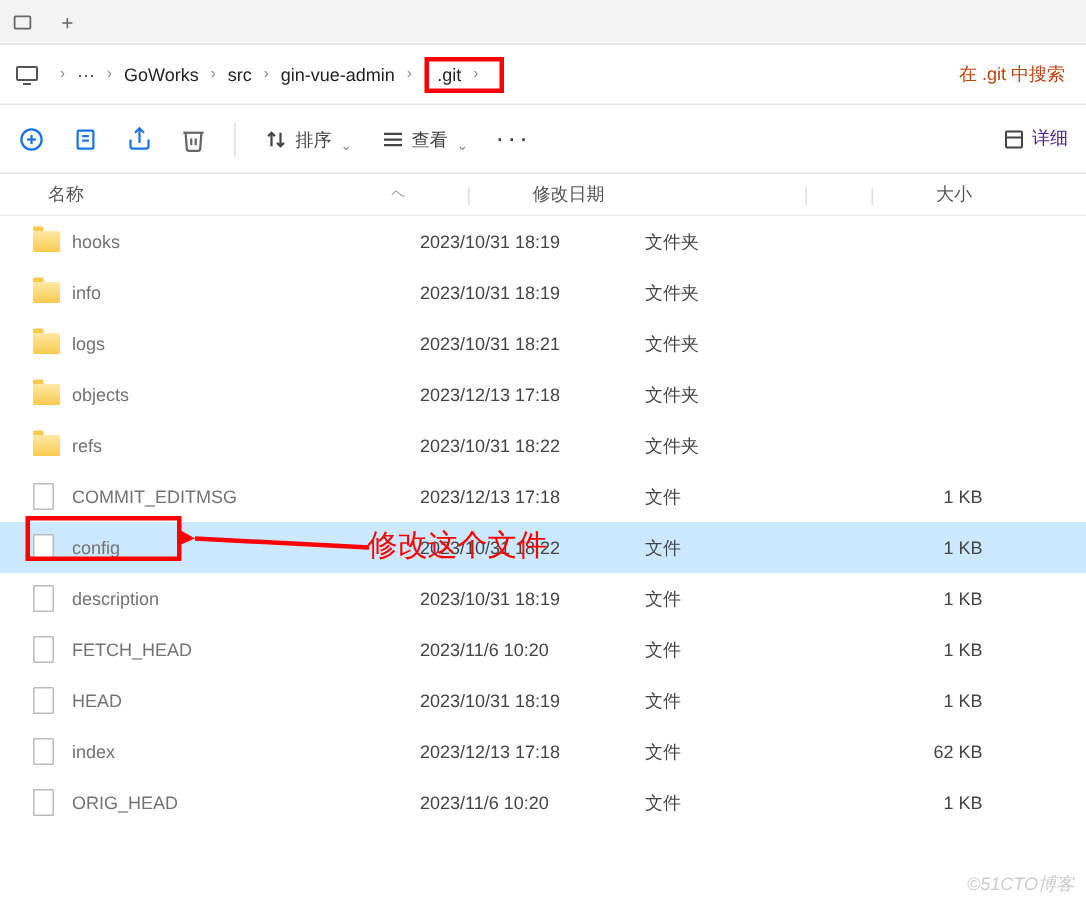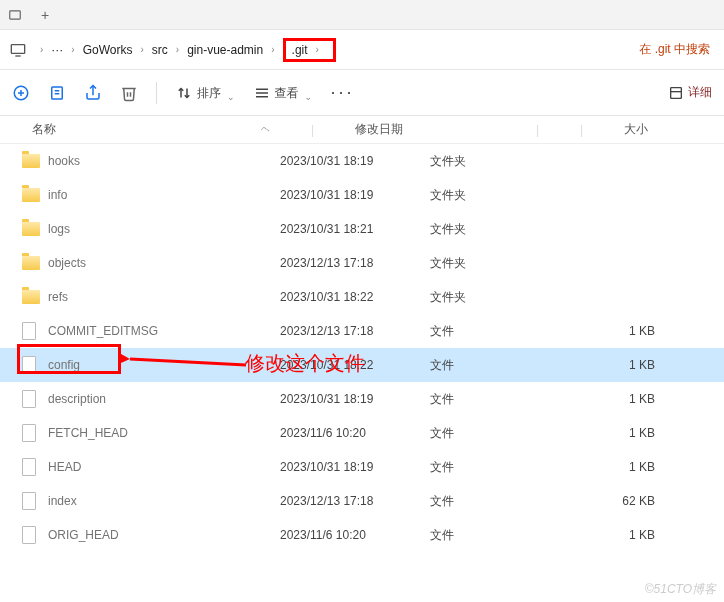--- a/index.html
+++ b/index.html
@@ -15,21 +15,21 @@
 .pathbar .crumb { color: #222; }
 .pathbar .ellipsis { color: #222; }
 .pathbar .highlight-box { border: 3px solid #f00; padding: 2px 14px 2px 6px; display: flex; align-items: center; }
 .searchbox { margin-left: auto; width: 155px; color: #c2410c; padding: 4px 6px; text-align: right; }
 
 .toolbar { height: 46px; display: flex; align-items: center; padding: 0 12px; border-bottom: 1px solid #e5e5e5; gap: 18px; }
 .toolbar .tbtn { display: flex; align-items: flex-end; gap: 4px; color: #444; }
 .toolbar .tbtn svg { width: 18px; height: 18px; }
 .toolbar .divider { width: 1px; height: 22px; background: #ddd; }
 .toolbar .dots { font-size: 18px; letter-spacing: 2px; color: #444; }
-.toolbar .details { margin-left: auto; display: flex; align-items: center; gap: 4px; color: #7f1d1d; }
+.toolbar .details { margin-left: auto; display: flex; align-items: center; gap: 4px; color: #4c1d95; }
 
 .headerrow { height: 28px; display: flex; align-items: center; border-bottom: 1px solid #eee; padding-left: 32px; color: #555; justify-content: space-between; }
 .headerrow .col-name { width: 248px; display: flex; align-items: center; }
 .headerrow .col-name .sorticon { margin-left: auto; margin-right: 10px; color: #999; font-size: 9px; }
 .headerrow .col-date { width: 150px; }
 .headerrow .col-type { width: 145px; }
 .headerrow .col-size { width: 100px; }
 .headerrow .vdiv { color: #ddd; margin-right: 10px; }
 
 .filelist { }

